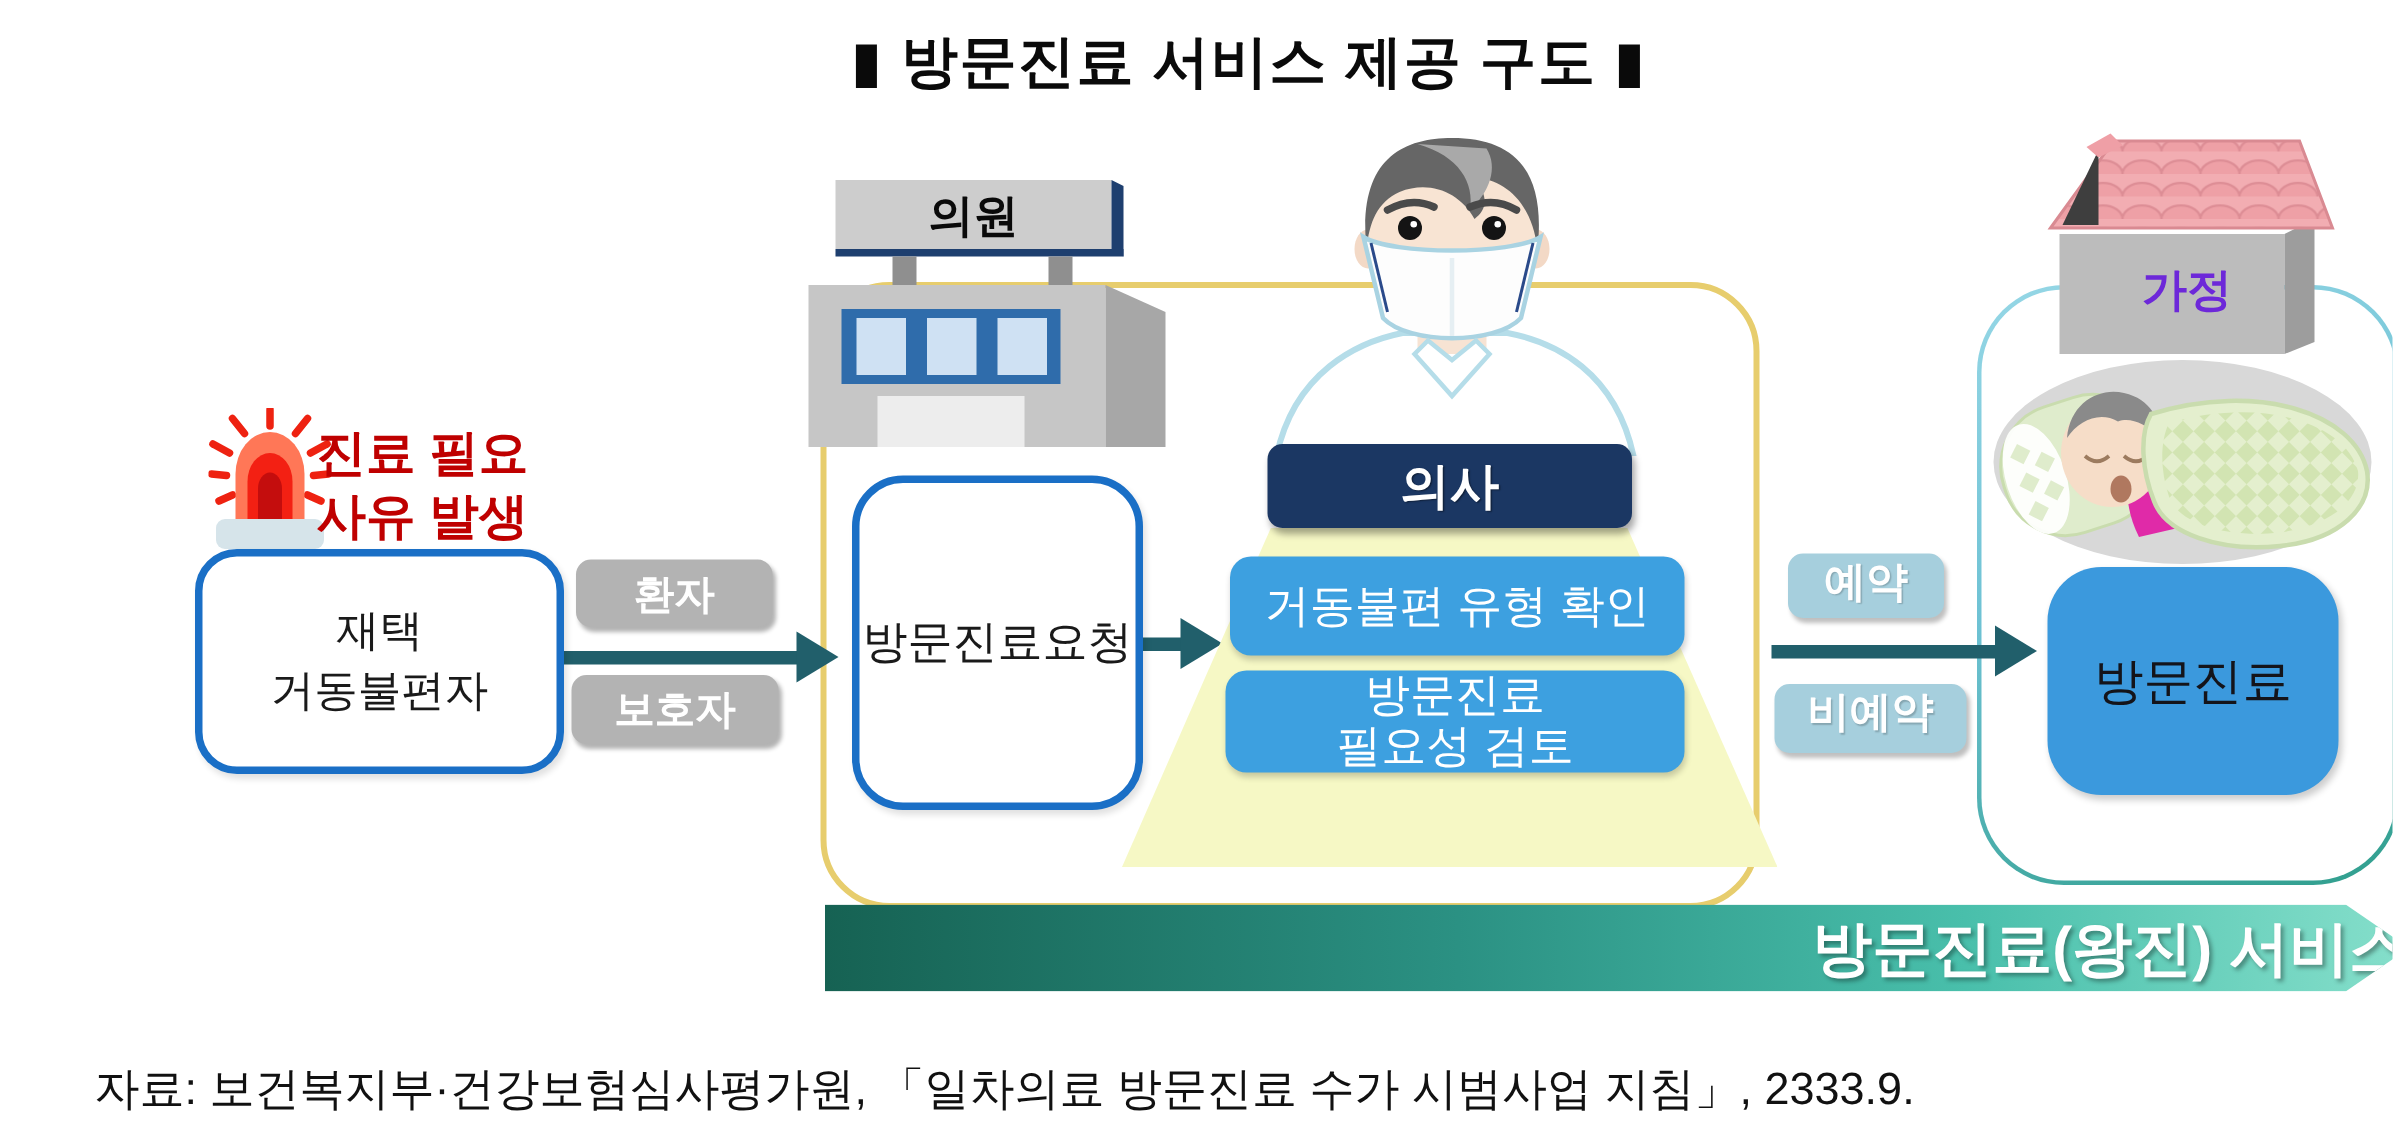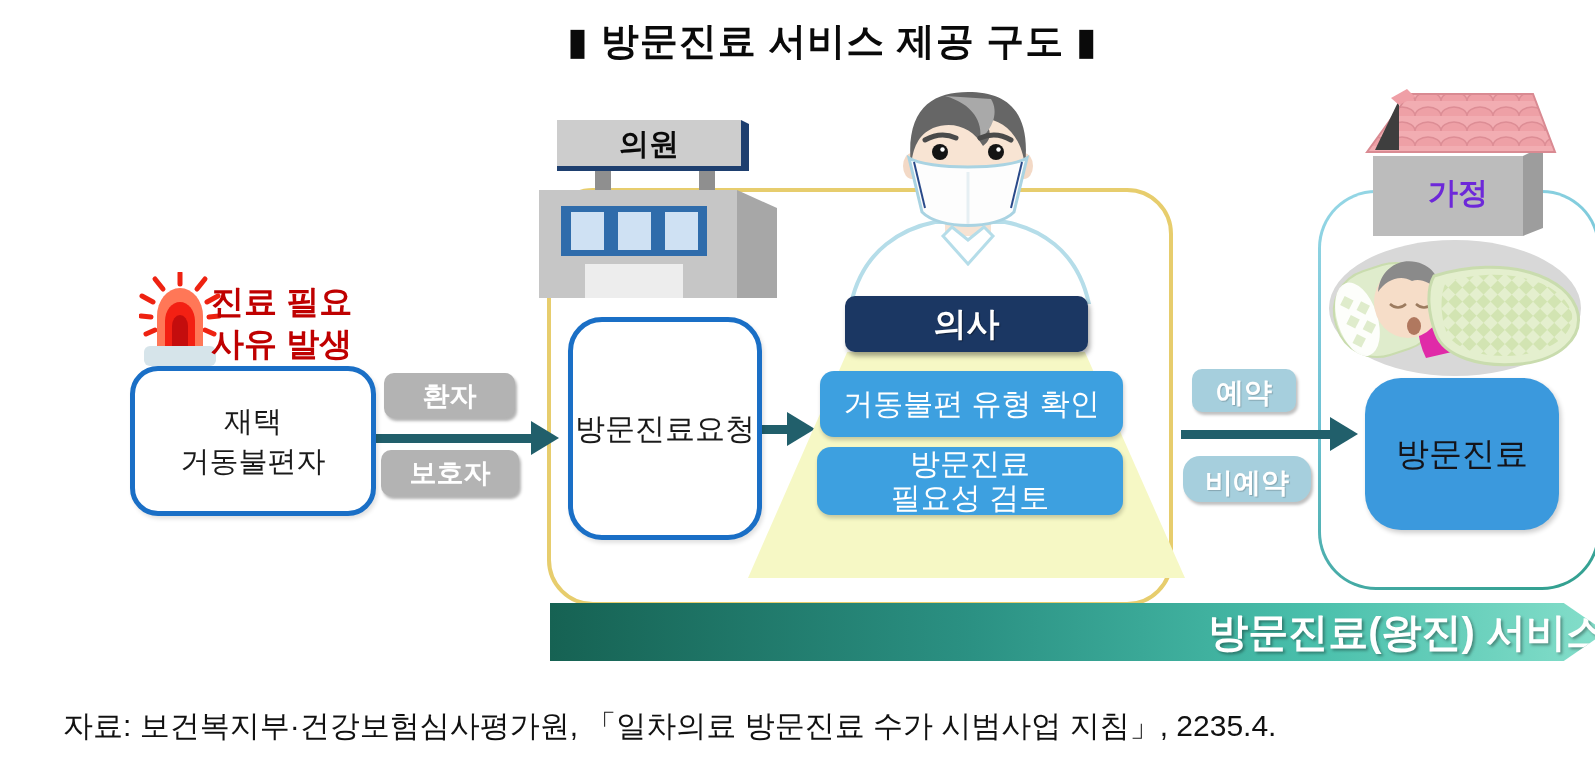--- a/index.html
+++ b/index.html
@@ -18,21 +18,21 @@
     display:flex;flex-direction:column;justify-content:center;align-items:center;font-size:29px;line-height:40px;color:#1a1a1a;
     box-shadow:2px 3px 4px rgba(0,0,0,.12);z-index:4;}
 
   
   .arrow-line{background:#215f6b;height:9px;z-index:2;}
   .arrow-head{width:0;height:0;border-top:17px solid transparent;border-bottom:17px solid transparent;border-left:28px solid #215f6b;z-index:2;}
 
   
   .pill-gray{background:#b3b3b3;color:#fff;border-radius:10px;display:flex;align-items:center;justify-content:center;
     font-size:27px;font-weight:600;box-shadow:2px 3px 3px rgba(0,0,0,.3);z-index:4;}
-  .pill-blue{background:#a6cfdd;color:#fff;border-radius:10px;display:flex;align-items:flex-end;justify-content:center;
+  .pill-blue{background:#a6cfdd;color:#fff;border-radius:10px;display:flex;align-items:flex-start;justify-content:center;
     font-size:28px;font-weight:700;text-shadow:1px 1px 1px rgba(0,0,0,.2);box-shadow:2px 3px 3px rgba(0,0,0,.25);z-index:4;}
 
   
   .yellow-container{left:512px;top:188px;width:618px;height:410px;border:4px solid #e7cd6d;border-radius:46px;background:transparent;z-index:1;}
 
   
   .clinic-svg{left:496px;top:112px;width:258px;height:186px;z-index:3;}
   .clinic-sign-label{left:522px;top:122px;width:184px;height:44px;display:flex;align-items:center;justify-content:center;
     font-size:30px;font-weight:700;color:#0a0a0a;z-index:4;}
   .request-box{left:533px;top:317px;width:184px;height:213px;background:#fff;border:5px solid #1a6fc6;border-radius:34px;
@@ -181,21 +181,21 @@
   <div class="abs task-box task2">
     <span>방문진료</span>
     <span>필요성 검토</span>
   </div>
 
   <div class="abs arrow-line" style="left:1146px;top:430px;width:150px;"></div>
   <div class="abs arrow-head" style="left:1295px;top:417px;"></div>
   <div class="abs pill-blue" style="left:1157px;top:369px;width:104px;height:43px;">
     <span>예약</span>
   </div>
-  <div class="abs pill-blue" style="left:1148px;top:456px;width:128px;height:46px;border-radius:17px;">
+  <div class="abs pill-blue" style="left:1148px;top:456px;width:128px;height:46px;">
     <span>비예약</span>
   </div>
 
   <div class="abs home-container">
     <div class="inner"></div>
   </div>
 
   <svg class="abs house-svg" viewBox="0 0 228 152">
     <defs>
       <pattern id="tiles" width="26" height="15" patternUnits="userSpaceOnUse">
@@ -245,15 +245,15 @@
   </svg>
 
   <div class="abs visit-box">
     <span>방문진료</span>
   </div>
 
   <div class="abs banner">
     <span>방문진료(왕진) 서비스</span>
   </div>
 
-  <div class="abs source">자료: 보건복지부·건강보험심사평가원, 「일차의료 방문진료 수가 시범사업 지침」, 2235.4.</div>
+  <div class="abs source">자료: 보건복지부·건강보험심사평가원, 「일차의료 방문진료 수가 시범사업 지침」, 2333.9.</div>
 
 </div>
 
 </body></html>

